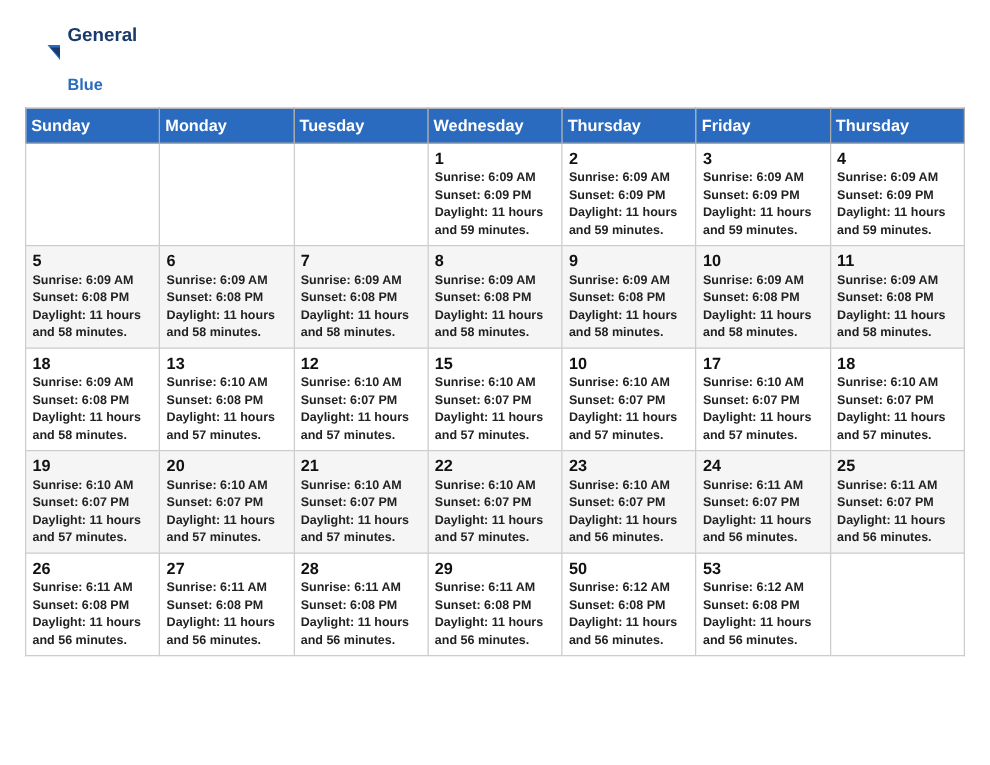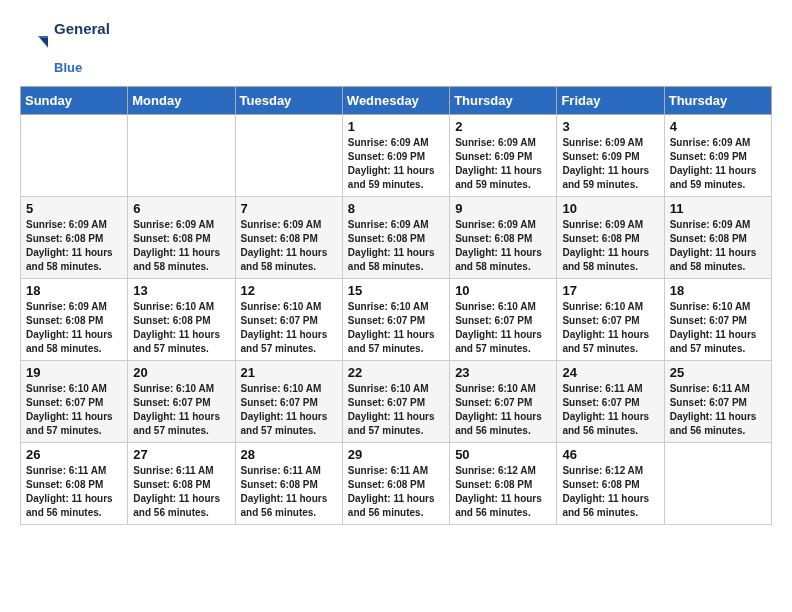--- a/index.html
+++ b/index.html
@@ -327,21 +327,21 @@
 and 56 minutes.</div>
         </td>
         <td>
           <span class="day-num">50</span>
           <div class="day-info" style="white-space: pre-line;">Sunrise: 6:12 AM
 Sunset: 6:08 PM
 Daylight: 11 hours
 and 56 minutes.</div>
         </td>
         <td>
-          <span class="day-num">46</span>
+          <span class="day-num">53</span>
           <div class="day-info" style="white-space: pre-line;">Sunrise: 6:12 AM
 Sunset: 6:08 PM
 Daylight: 11 hours
 and 56 minutes.</div>
         </td>
         <td class="empty-cell"></td>
       </tr>
     </tbody>
 </table>
 

